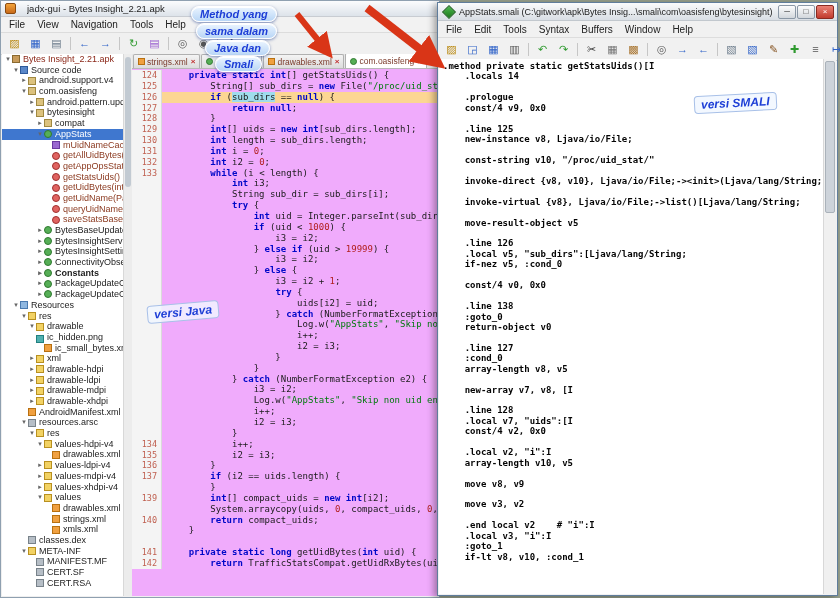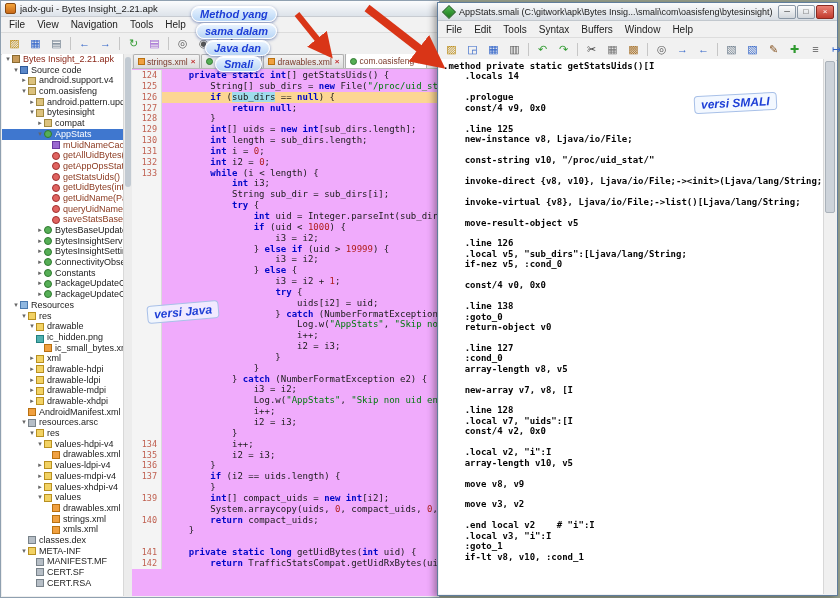--- a/index.html
+++ b/index.html
@@ -6,21 +6,21 @@
   #stage{position:relative;width:840px;height:598px;overflow:hidden;background:#97a08d;
          font-family:"Liberation Sans",sans-serif;}
 
   
   #jadx{position:absolute;left:0;top:0;width:440px;height:598px;background:#efefef;
         border:1px solid #8fa0b0;box-sizing:border-box;z-index:1;}
   .jx-title{height:15px;background:linear-gradient(#fbfcfd,#dde3ea);display:flex;align-items:center;
             padding:0 4px;border-bottom:1px solid #c8ccd2;}
   .jx-ico{width:9px;height:9px;background:linear-gradient(#f3a33a,#c86a1a);border:1px solid #8a4a10;
           border-radius:2px;margin-right:4px;flex:none;}
-  .jx-title-text{font-size:9.5px;color:#222;white-space:nowrap;overflow:hidden;}
+  .jx-title-text{font-size:9.5px;color:#222;white-space:nowrap;overflow:hidden;margin-left:7px;}
   .jx-menu{height:15px;background:#f2f2f2;border-bottom:1px solid #dcdcdc;display:flex;align-items:center;padding-left:2px;}
   .menu-item{font-size:10px;color:#222;padding:0 6px;white-space:nowrap;}
   .jx-tools,.gv-tools{display:flex;align-items:center;padding-left:3px;}
   .jx-tools{height:21px;background:#f0f0f0;border-bottom:1px solid #d5d5d5;}
   .tbtn{width:17px;height:17px;margin:0 1px;border:1px solid transparent;border-radius:2px;
         display:flex;align-items:center;justify-content:center;font-size:11px;line-height:1;flex:none;}
   .tsep{width:1px;height:13px;background:#c6c6c6;margin:0 3px;flex:none;}
   .jx-body{position:absolute;top:53px;left:1px;right:1px;bottom:1px;display:flex;}
   .jx-tree{width:121px;background:#ffffff;overflow:hidden;flex:none;position:relative;}
   .trow{display:flex;align-items:center;height:10.7px;line-height:10.7px;white-space:nowrap;
@@ -246,21 +246,21 @@
           <div class="trow" style="padding-left: 34px;">
             <span class="twig">▸</span>
             <span class="ic ic-class"></span>
             <span class="tlabel">BytesInsightSetting</span>
           </div>
           <div class="trow" style="padding-left: 34px;">
             <span class="twig">▸</span>
             <span class="ic ic-class"></span>
             <span class="tlabel">ConnectivityObserv</span>
           </div>
-          <div class="trow" style="padding-left: 34px;">
+          <div class="trow" style="padding-left: 34px; font-weight: bold;">
             <span class="twig">▸</span>
             <span class="ic ic-class"></span>
             <span class="tlabel">Constants</span>
           </div>
           <div class="trow" style="padding-left: 34px;">
             <span class="twig">▸</span>
             <span class="ic ic-class"></span>
             <span class="tlabel">PackageUpdateObs</span>
           </div>
           <div class="trow" style="padding-left: 34px;">

